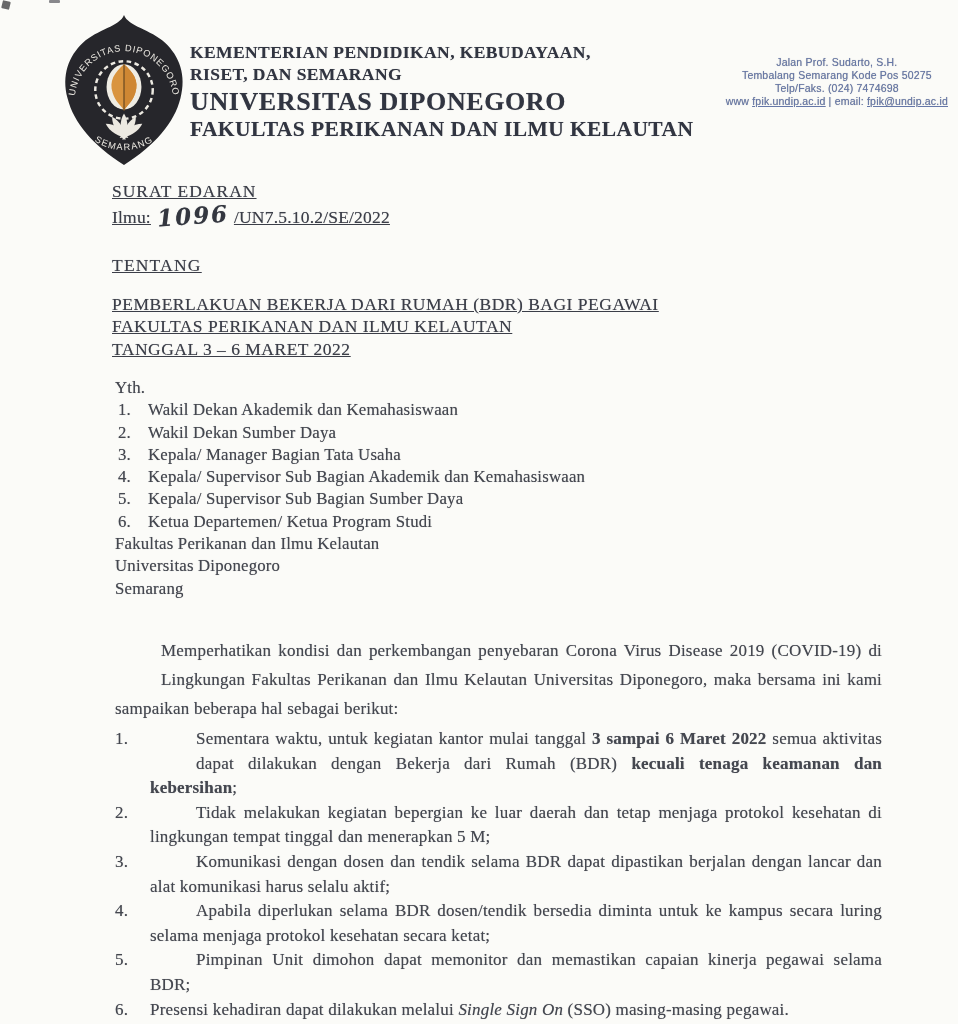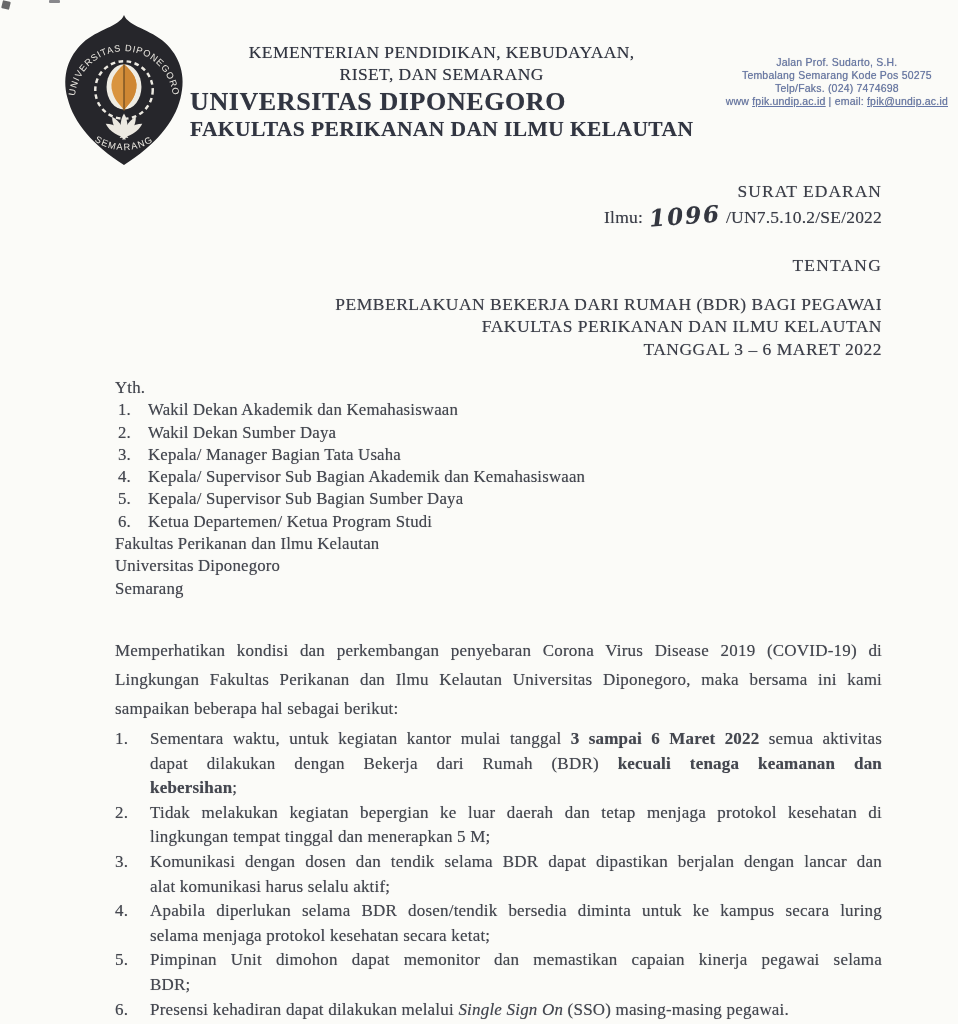--- a/index.html
+++ b/index.html
@@ -14,52 +14,52 @@
   .page {
     position:absolute; inset:0;
     filter: blur(0.25px);
     text-shadow: 0 0 0.7px rgba(66,68,78,0.55);
     letter-spacing:0.2px;
   }
   
   .letterhead { position:absolute; left:0; top:0; width:958px; height:172px; }
   .logo { position:absolute; left:52px; top:12px; width:144px; height:156px; }
   .agency { position:absolute; left:190px; top:42px; color:#313541; }
-  .agency .min { font-size:17.5px; font-weight:normal; line-height:21.5px; letter-spacing:0.4px;text-align:center; }
+  .agency .min { font-size:17.5px; font-weight:bold; line-height:21.5px; letter-spacing:0.4px; }
   .agency .univ { font-size:26px; font-weight:bold; line-height:29px; letter-spacing:0.6px; margin-top:2px; }
   .agency .fac { font-size:21.5px; font-weight:bold; line-height:27px; letter-spacing:0.4px; }
   .addr {
     position:absolute; right:10px; top:56px; text-align:center;
     font-family:"Liberation Sans","DejaVu Sans",sans-serif;
     font-size:10.5px; line-height:13px; color:#6577a8;
     filter: blur(0.35px);
   }
   .addr .link { text-decoration:underline; }
   
   .artifact-a { position:absolute; left:2px; top:1px; width:8px; height:8px; background:#4d4d50; border-radius:1px; transform:rotate(14deg); opacity:.85; }
   .artifact-b { position:absolute; left:49px; top:0px; width:11px; height:3px; background:#6c6c70; border-radius:1px; opacity:.8; }
   
-  .heading { position:absolute; left:112px; top:180px; width:770px; text-align:right; color:#3b3e48; }
+  .heading { position:absolute; left:112px; top:180px; width:770px; text-align:left; color:#3b3e48;text-decoration:underline; }
   .doc-type { font-size:17.5px; letter-spacing:1px; line-height:22px; }
   .nomor { font-size:17.5px; line-height:24px; margin-top:1px; }
   .handwritten {
     font-family:"DejaVu Serif",serif; font-style:italic; font-weight:bold;
     font-size:23px; letter-spacing:2px; display:inline-block;
     transform:rotate(-4deg) translateY(1px); margin:0 5px 0 6px; color:#33363f;
   }
   .tentang { margin-top:25px; font-size:17.5px; letter-spacing:1.2px; line-height:22px; }
   .title { margin-top:17px; font-size:17.5px; line-height:22.4px; letter-spacing:0.5px; }
   
   .recipients { position:absolute; left:115px; top:377px; width:770px; font-size:16.8px; line-height:22.3px; }
   .rrow { display:flex; }
   .rnum { width:33px; flex:none; padding-left:3px; }
   
   .letterbody { position:absolute; left:115px; top:636px; width:767px; font-size:17px; }
   .intro { line-height:29px; }
-  .jline { text-align:justify; text-align-last:justify; }
+  .jline { text-align:justify; text-align-last:justify;margin-left:46px; }
   .blist { margin-top:4px; }
   .bitem { display:flex; line-height:24.6px; }
   .bnum { width:35px; flex:none; }
   .btxt { flex:1; }
   .b { font-weight:bold; }
   .i { font-style:italic;margin-top:19px; }
 </style>
 </head>
 <body>
 

